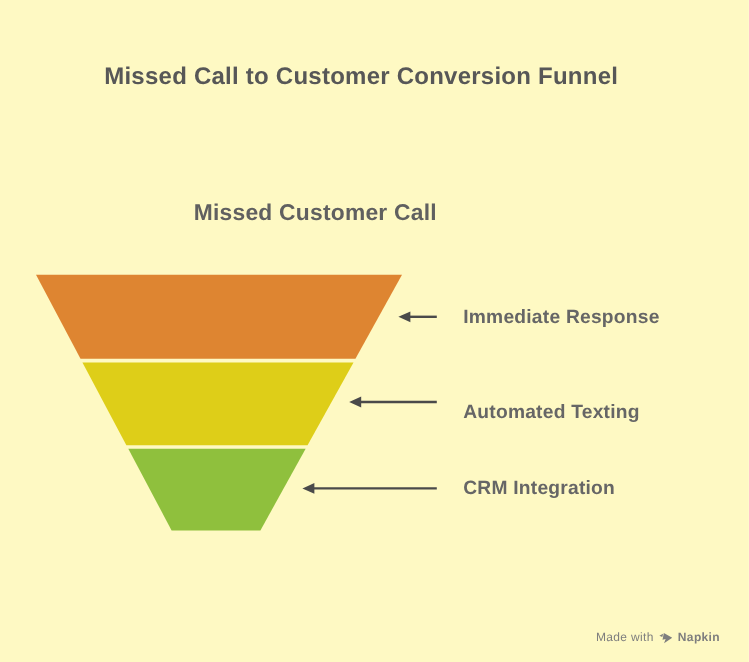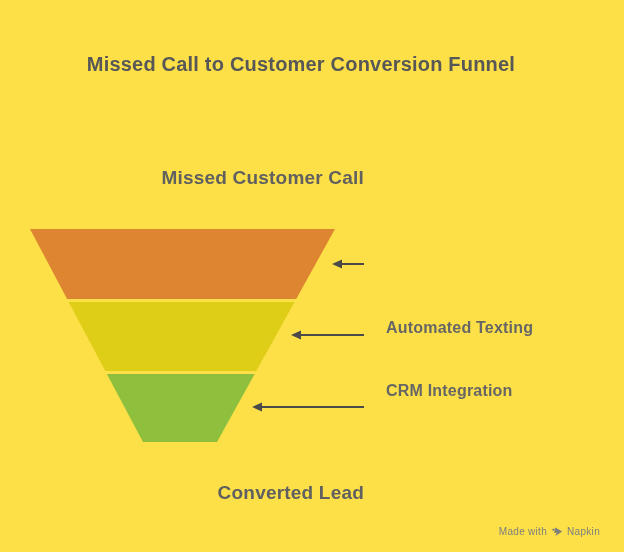--- a/index.html
+++ b/index.html
@@ -42,39 +42,39 @@
   .stage-label {
     position: absolute;
     left: 386px;
     transform: translateY(-50%);
     font-size: 16px;
     font-weight: 600;
     letter-spacing: 0.2px;
     white-space: nowrap;
   }
   .stage-0 { top: 265px; }
-  .stage-1 { top: 328px; }
-  .stage-2 { top: 391px; }
+  .stage-1 { top: 344px; }
+  .stage-2 { top: 408px; }
   .watermark {
     position: absolute;
     top: 513px;
     right: 24px;
     display: flex;
     align-items: center;
     gap: 4px;
     font-size: 10px;
     letter-spacing: 0.3px;
   }
-  .watermark .brand { font-weight: 400; }
+  .watermark .brand { font-weight: 700; }
   .watermark svg { display: block; }
 </style>
 </head>
 <body>
 
-<div class="canvas" style="background: #fde047;">
+<div class="canvas" style="background: #fef9c3;">
 
   <h1 class="title" style="color: rgb(87, 87, 87);">Missed Call to Customer Conversion Funnel</h1>
 
   <div class="funnel-end-label top-label" style="color: rgb(96, 96, 96);">Missed Customer Call</div>
 
   <svg id="funnel-svg" viewBox="0 0 624 552">
       <polygon points="30.0,229 335.0,229 296.2,299 67.1,299" fill="#DE8531"></polygon>
       <polygon points="68.7,302 294.6,302 256.3,371 105.3,371" fill="#DECE18"></polygon>
       <polygon points="106.9,374 254.7,374 217.0,442 143.0,442" fill="#8FC03D"></polygon>
       <g>
@@ -84,24 +84,24 @@
       <g>
         <line x1="298" y1="335" x2="364" y2="335" stroke="#4a4a4a" stroke-width="2"></line>
         <polygon points="291,335 301,330.5 301,339.5" fill="#4a4a4a"></polygon>
       </g>
       <g>
         <line x1="259" y1="407" x2="364" y2="407" stroke="#4a4a4a" stroke-width="2"></line>
         <polygon points="252,407 262,402.5 262,411.5" fill="#4a4a4a"></polygon>
       </g>
     </svg>
 
+  <div class="stage-label stage-0" style="color: rgb(102, 102, 102);">Immediate Response</div>
   <div class="stage-label stage-1" style="color: rgb(102, 102, 102);">Automated Texting</div>
   <div class="stage-label stage-2" style="color: rgb(102, 102, 102);">CRM Integration</div>
 
-  <div class="funnel-end-label bottom-label" style="color: rgb(96, 96, 96);">Converted Lead</div>
 
   <div class="watermark" style="color: rgb(126, 126, 126); margin-top: 12px;">
     <span class="prefix">Made with</span>
     <svg width="12" height="13" viewBox="0 0 12 13">
       <path class="wm-icon" d="M0.5 4.8 L3.6 3.2 L2.9 5.9 Z" fill="#7e7e7e"></path>
       <path class="wm-icon" d="M4.2 2.6 L11.2 6.4 L4.4 11 L5.7 7.4 L3.1 8.1 Z" fill="#7e7e7e"></path>
     </svg>
     <span class="brand">Napkin</span>
   </div>
 

